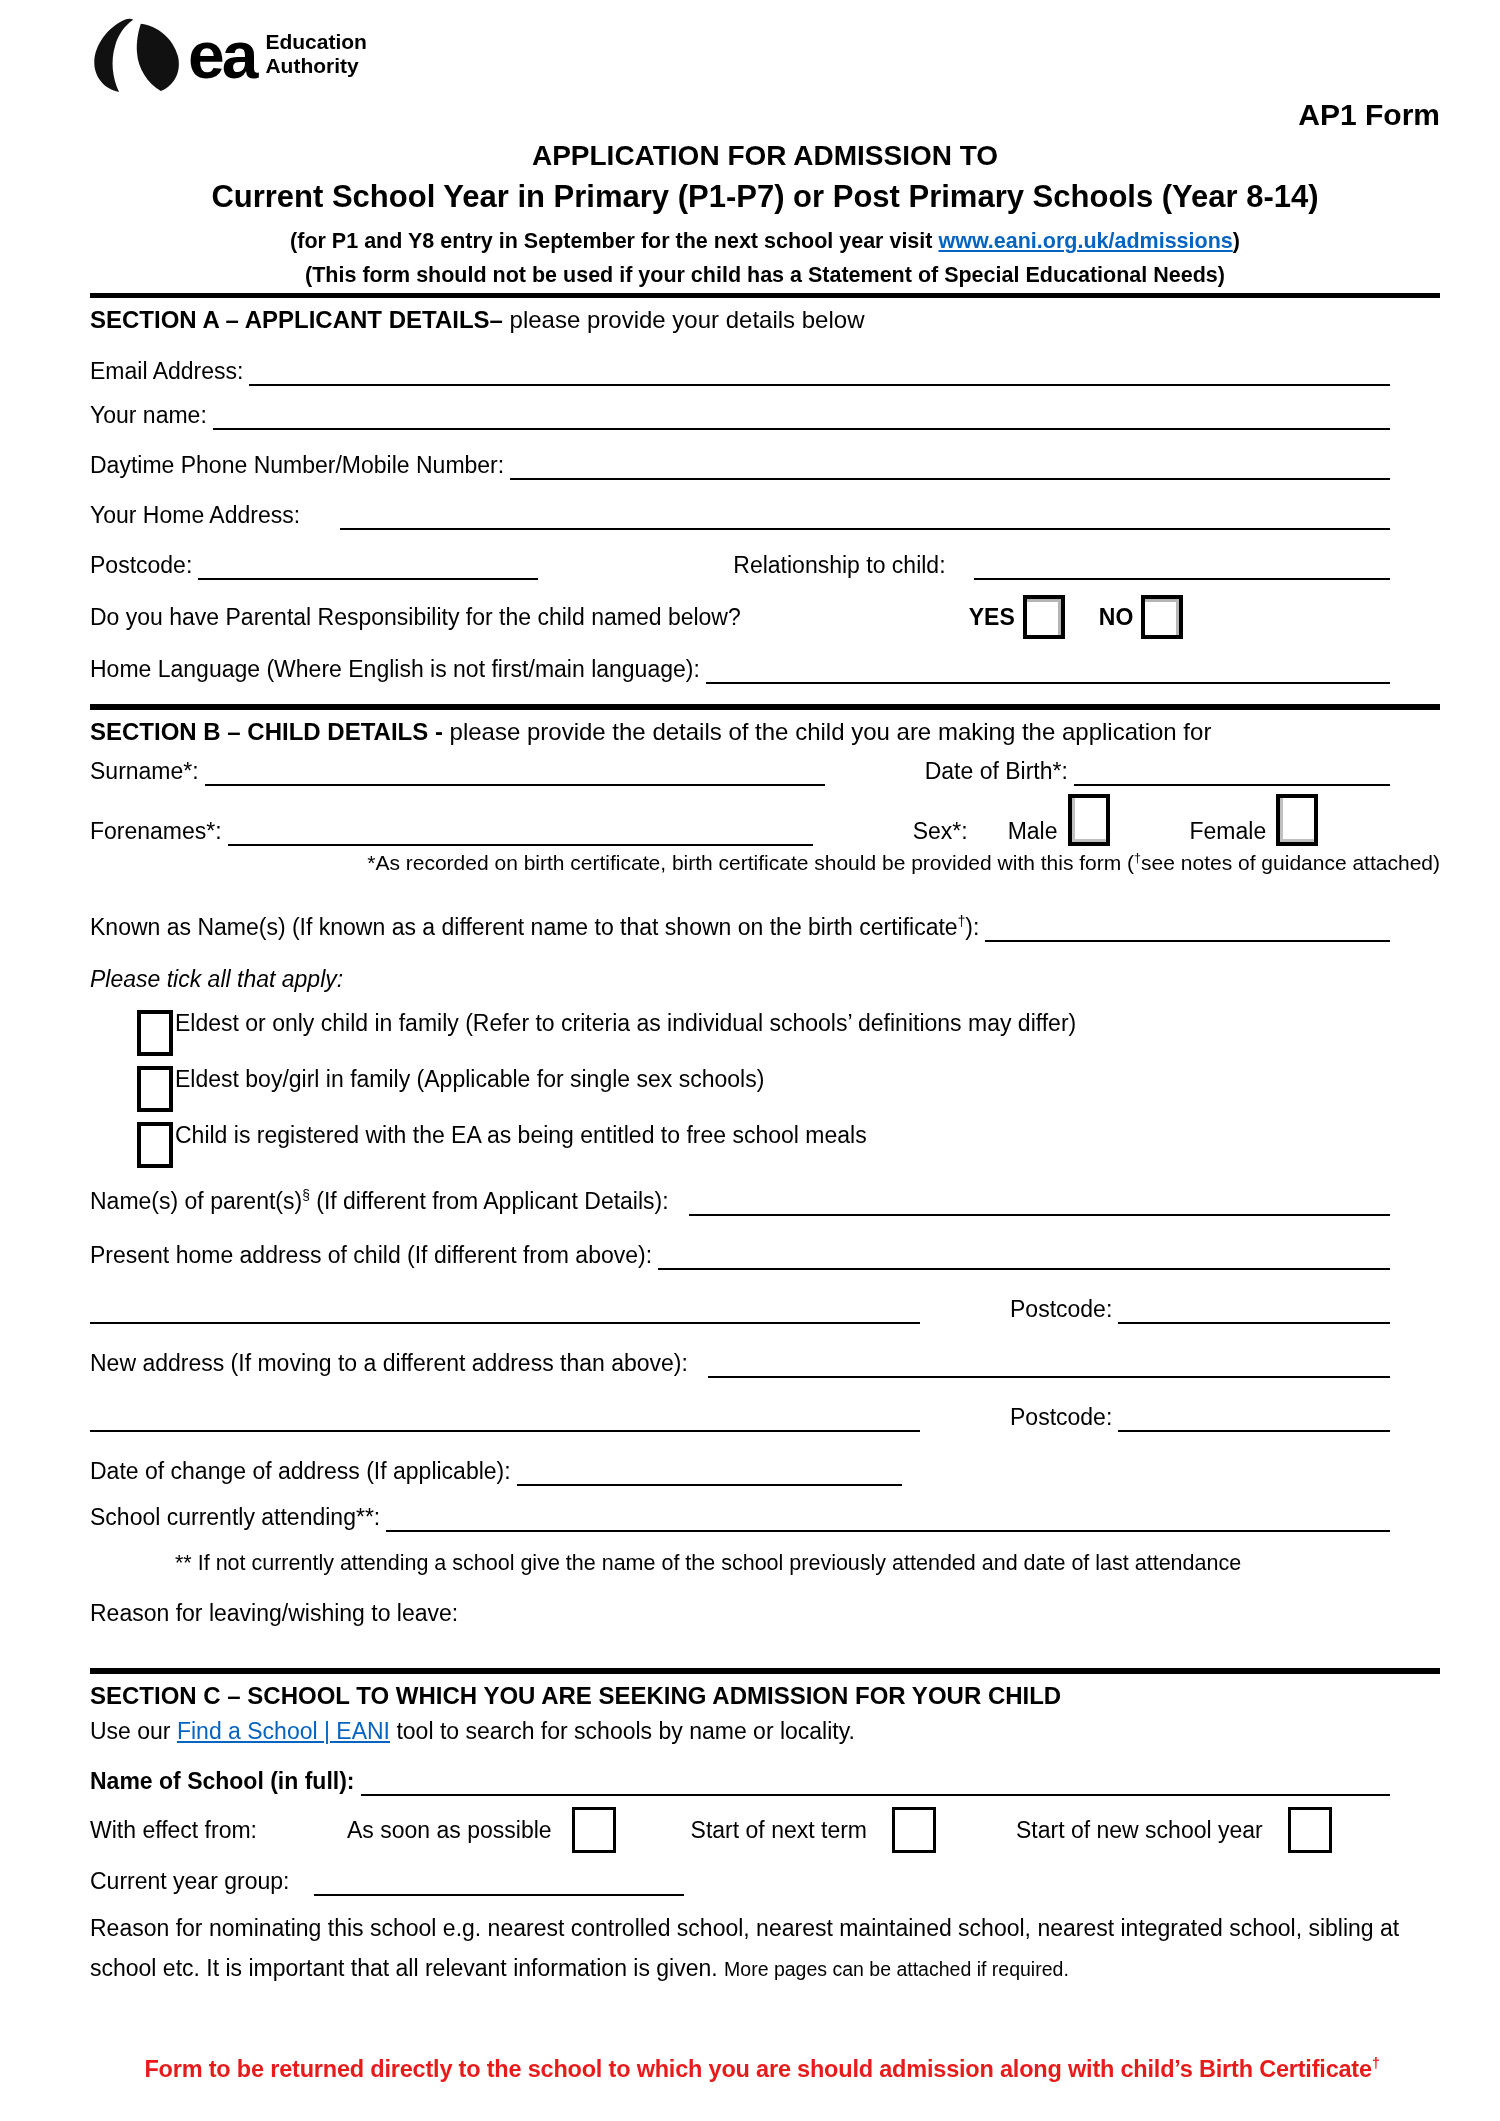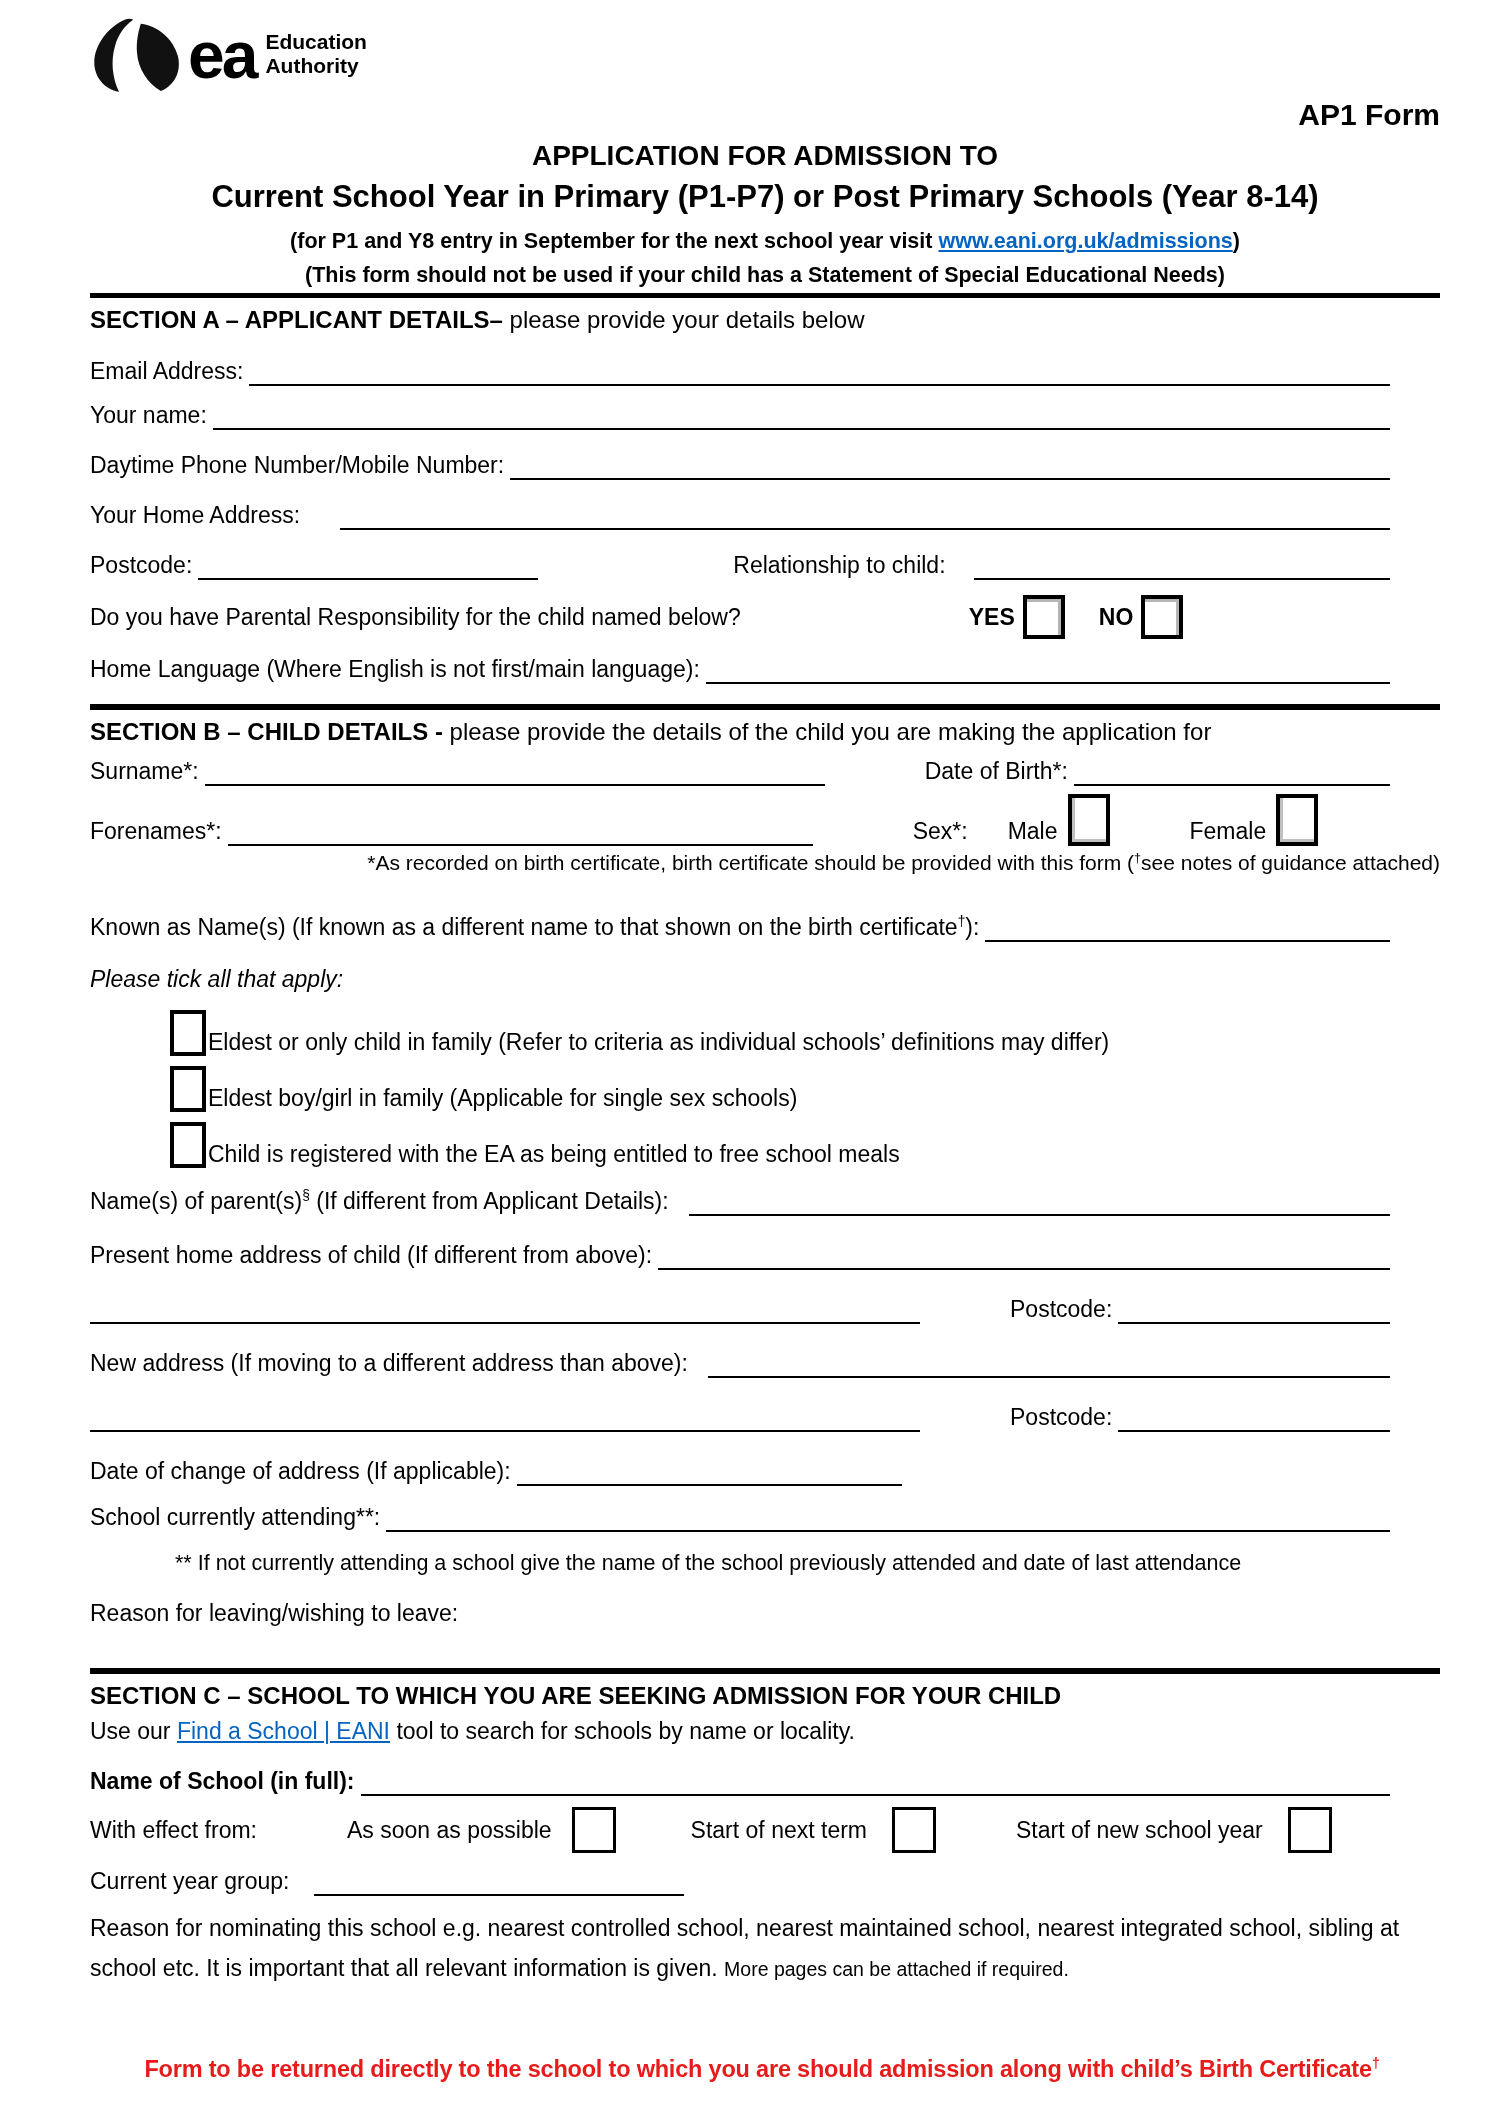--- a/index.html
+++ b/index.html
@@ -38,21 +38,21 @@
 
   
   .cb{box-sizing:border-box;background:#fff;border:4px solid #000;flex:none;cursor:pointer;}
   .cb-yn{width:42px;height:44px;box-shadow:inset -3px 3px 0 #b5b5b5;}
   .cb-sex{width:42px;height:52px;box-shadow:inset 3px -3px 0 #c0c0c0;}
   .cb-tick{width:36px;height:46px;}
   .cb-term{width:44px;height:46px;border-width:3px;}
 
   .note{font-size:21px;height:26px;line-height:26px;white-space:nowrap;}
 
-  .tick-row{display:flex;align-items:flex-end;height:46px;margin-left:68px;font-size:23px;padding-left:12px;}
+  .tick-row{display:flex;align-items:flex-start;height:46px;margin-left:35px;font-size:23px;padding-left:12px;}
   .tick-lbl{margin-left:2px;white-space:nowrap;}
 
   .para{font-size:23px;line-height:40px;margin-top:12px;}
   .para .small{font-size:19.5px;}
 
   .footer{position:absolute;left:62px;right:38px;top:2056px;text-align:center;font-size:23.5px;font-weight:bold;color:#e81b1b;white-space:nowrap;letter-spacing:-0.2px;}
 </style>
 </head>
 <body>
 

